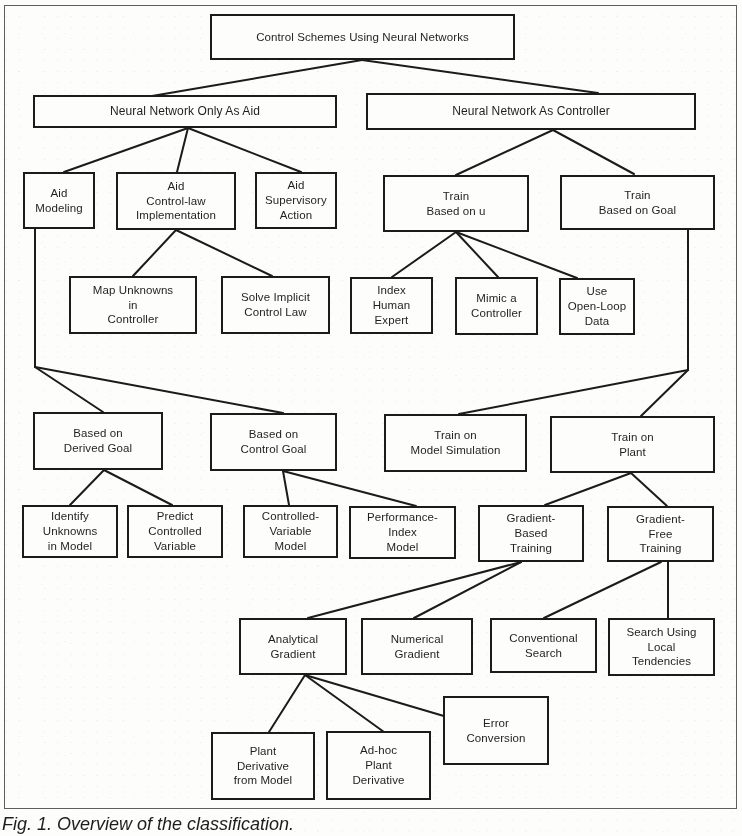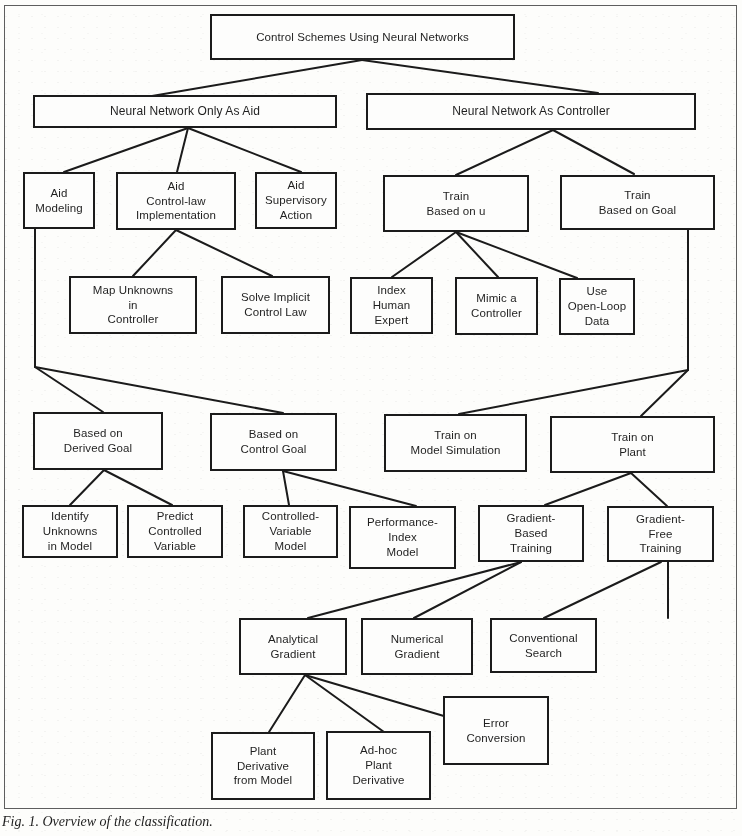--- a/index.html
+++ b/index.html
@@ -48,23 +48,23 @@
     font-size: 11.5px;
     line-height: 1.3;
     white-space: pre-line;
     letter-spacing: 0.1px;
   }
   .node.lvl2 { font-size: 12px; text-align: right; }
   .caption {
     position: absolute;
     left: 2px;
     top: 814px;
-    font-family: Liberation Serif, serif;
+    font-family: Liberation Sans, sans-serif;
     font-style: italic;
-    font-size: 14px;
+    font-size: 18px;
     color: #1d1d1d;
   }
 </style>
 </head>
 <body>
 
 <div id="page">
 
   <svg class="edges" width="742" height="836" stroke="#1b1b1b" stroke-width="2" stroke-linecap="round">
     <line x1="362" y1="60" x2="152" y2="96"></line>
@@ -143,36 +143,39 @@
 
   <div class="node" style="left:22px;top:505px;width:96px;height:53px">Identify
 Unknowns
 in Model</div>
   <div class="node" style="left:127px;top:505px;width:96px;height:53px">Predict
 Controlled
 Variable</div>
   <div class="node" style="left:243px;top:505px;width:95px;height:53px">Controlled-
 Variable
 Model</div>
-  <div class="node" style="left:349px;top:506px;width:107px;height:63px">Performance-
+  <div class="node" style="left:349px;top:506px;width:107px;height:53px">Performance-
 Index
 Model</div>
   <div class="node" style="left:478px;top:505px;width:106px;height:57px">Gradient-
 Based
 Training</div>
   <div class="node" style="left:607px;top:506px;width:107px;height:56px">Gradient-
 Free
 Training</div>
 
   <div class="node" style="left:239px;top:618px;width:108px;height:57px">Analytical
 Gradient</div>
   <div class="node" style="left:361px;top:618px;width:112px;height:57px">Numerical
 Gradient</div>
   <div class="node" style="left:490px;top:618px;width:107px;height:55px">Conventional
 Search</div>
+  <div class="node" style="left:608px;top:618px;width:107px;height:58px">Search Using
+Local
+Tendencies</div>
 
   <div class="node" style="left:211px;top:732px;width:104px;height:68px">Plant
 Derivative
 from Model</div>
   <div class="node" style="left:326px;top:731px;width:105px;height:69px">Ad-hoc
 Plant
 Derivative</div>
   <div class="node" style="left:443px;top:696px;width:106px;height:69px">Error
 Conversion</div>
 

